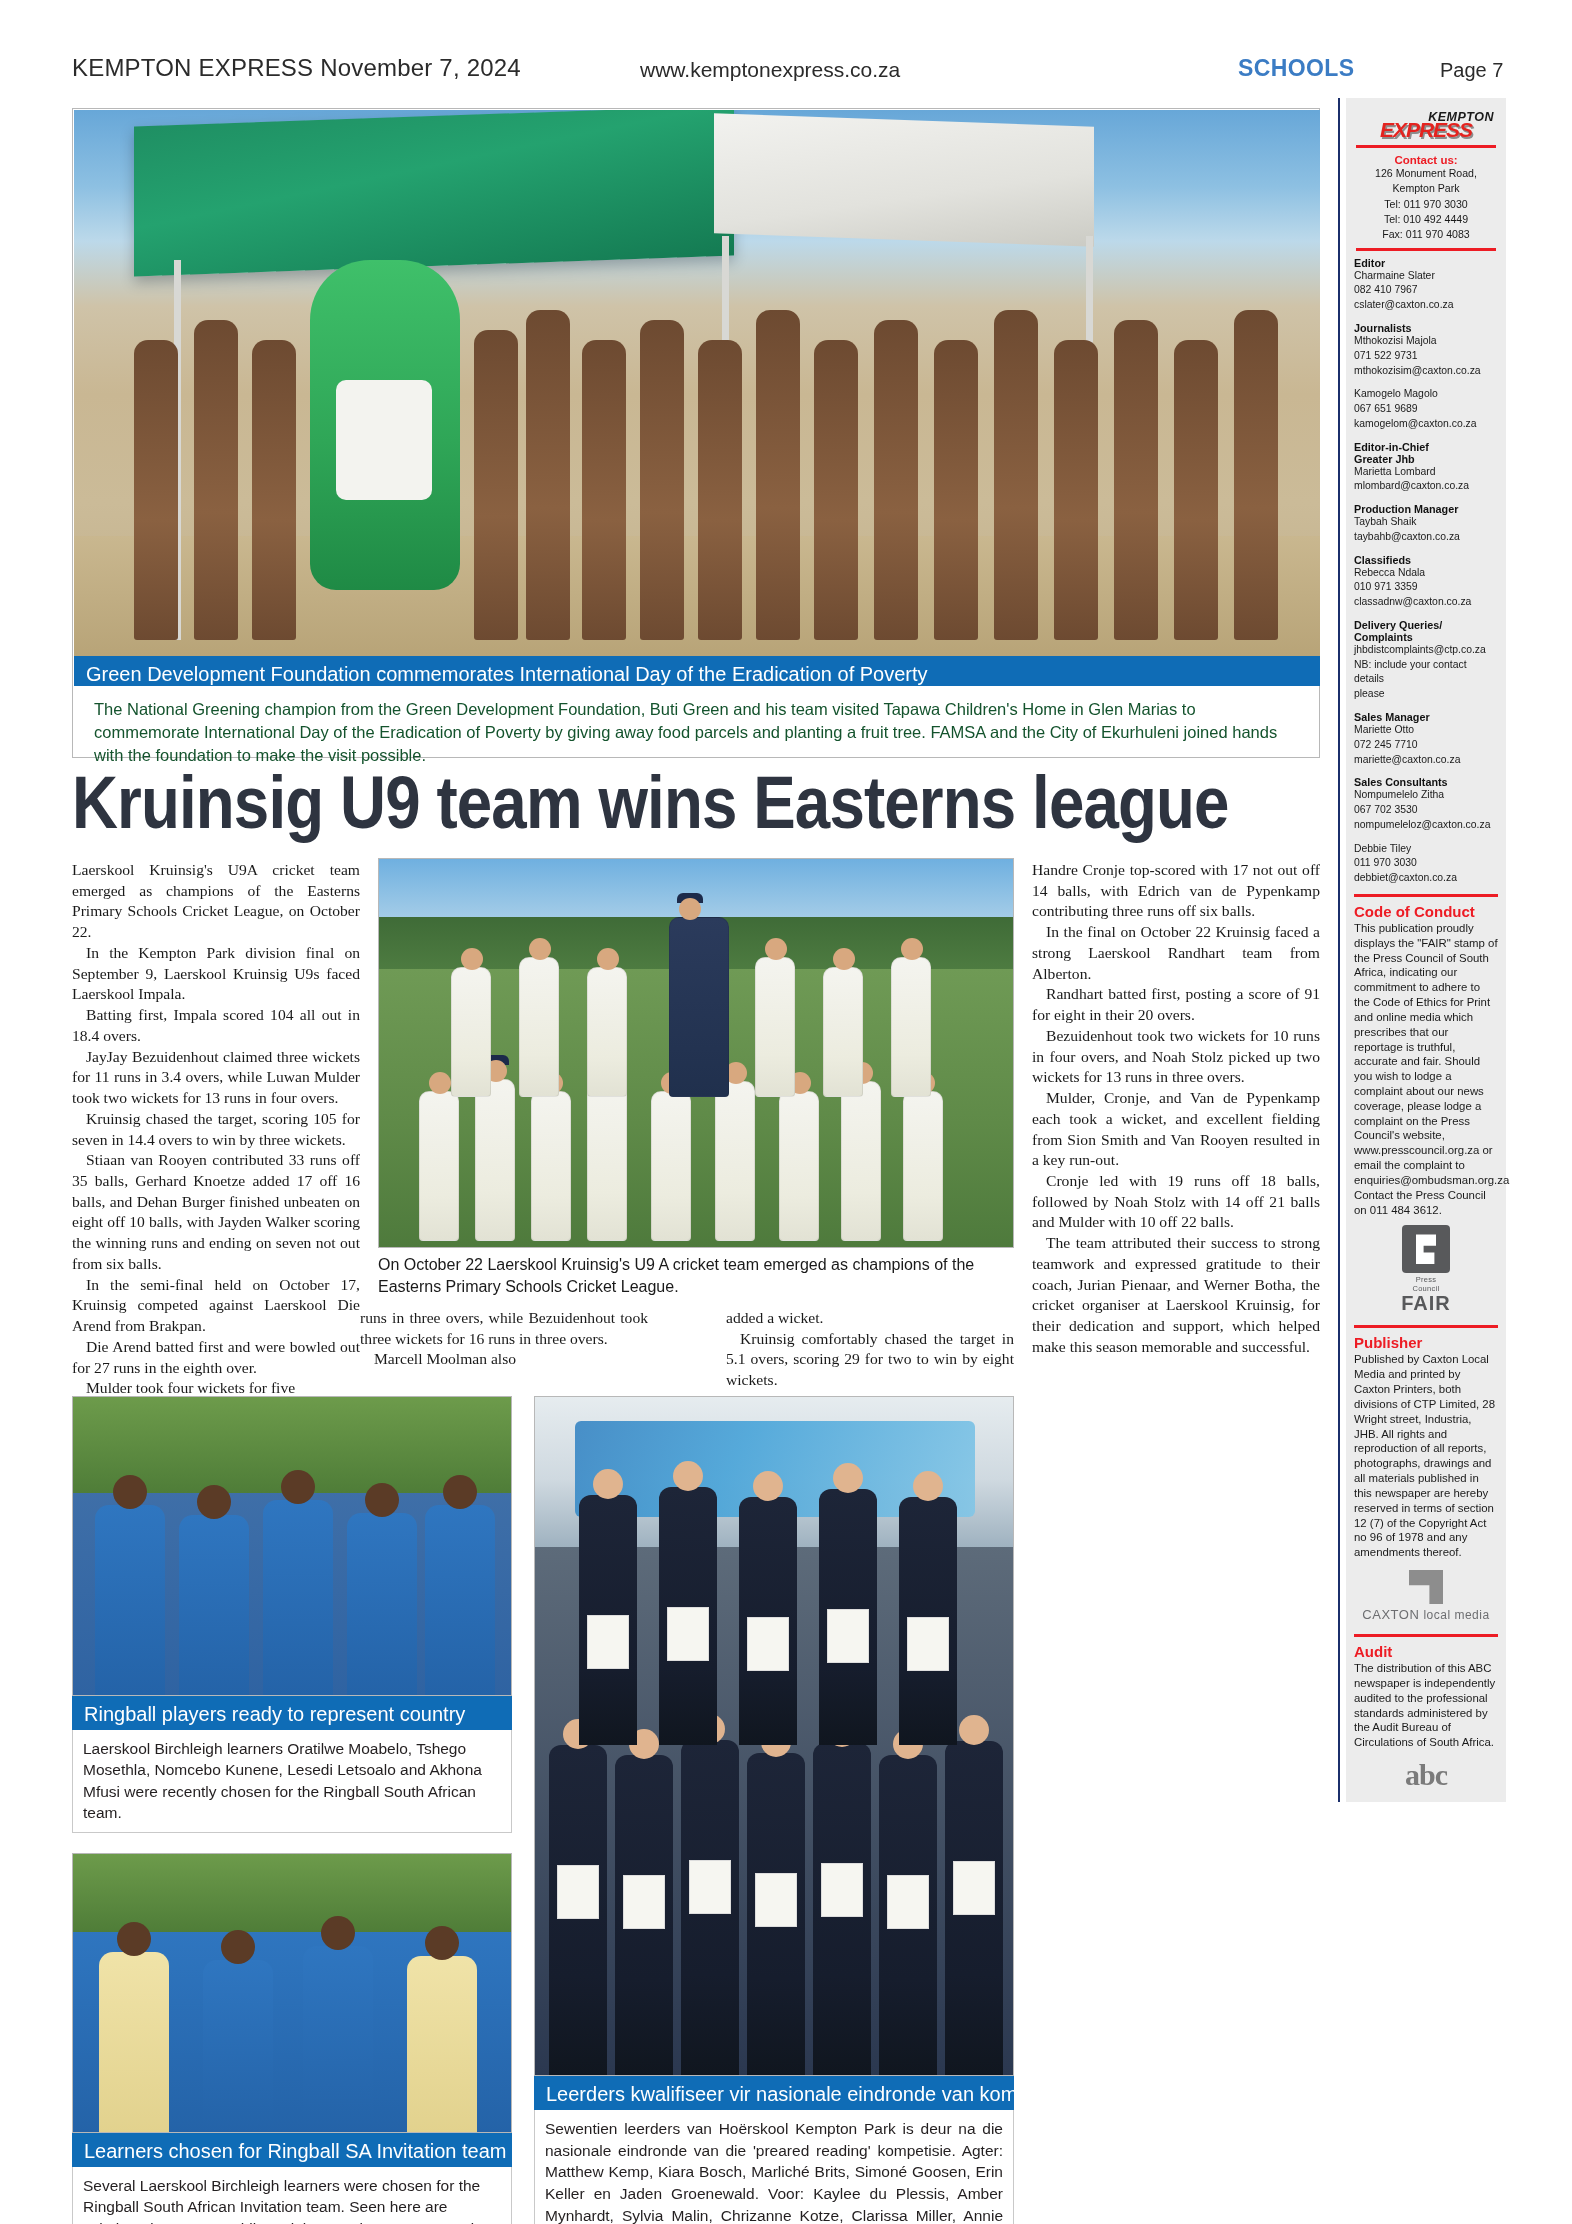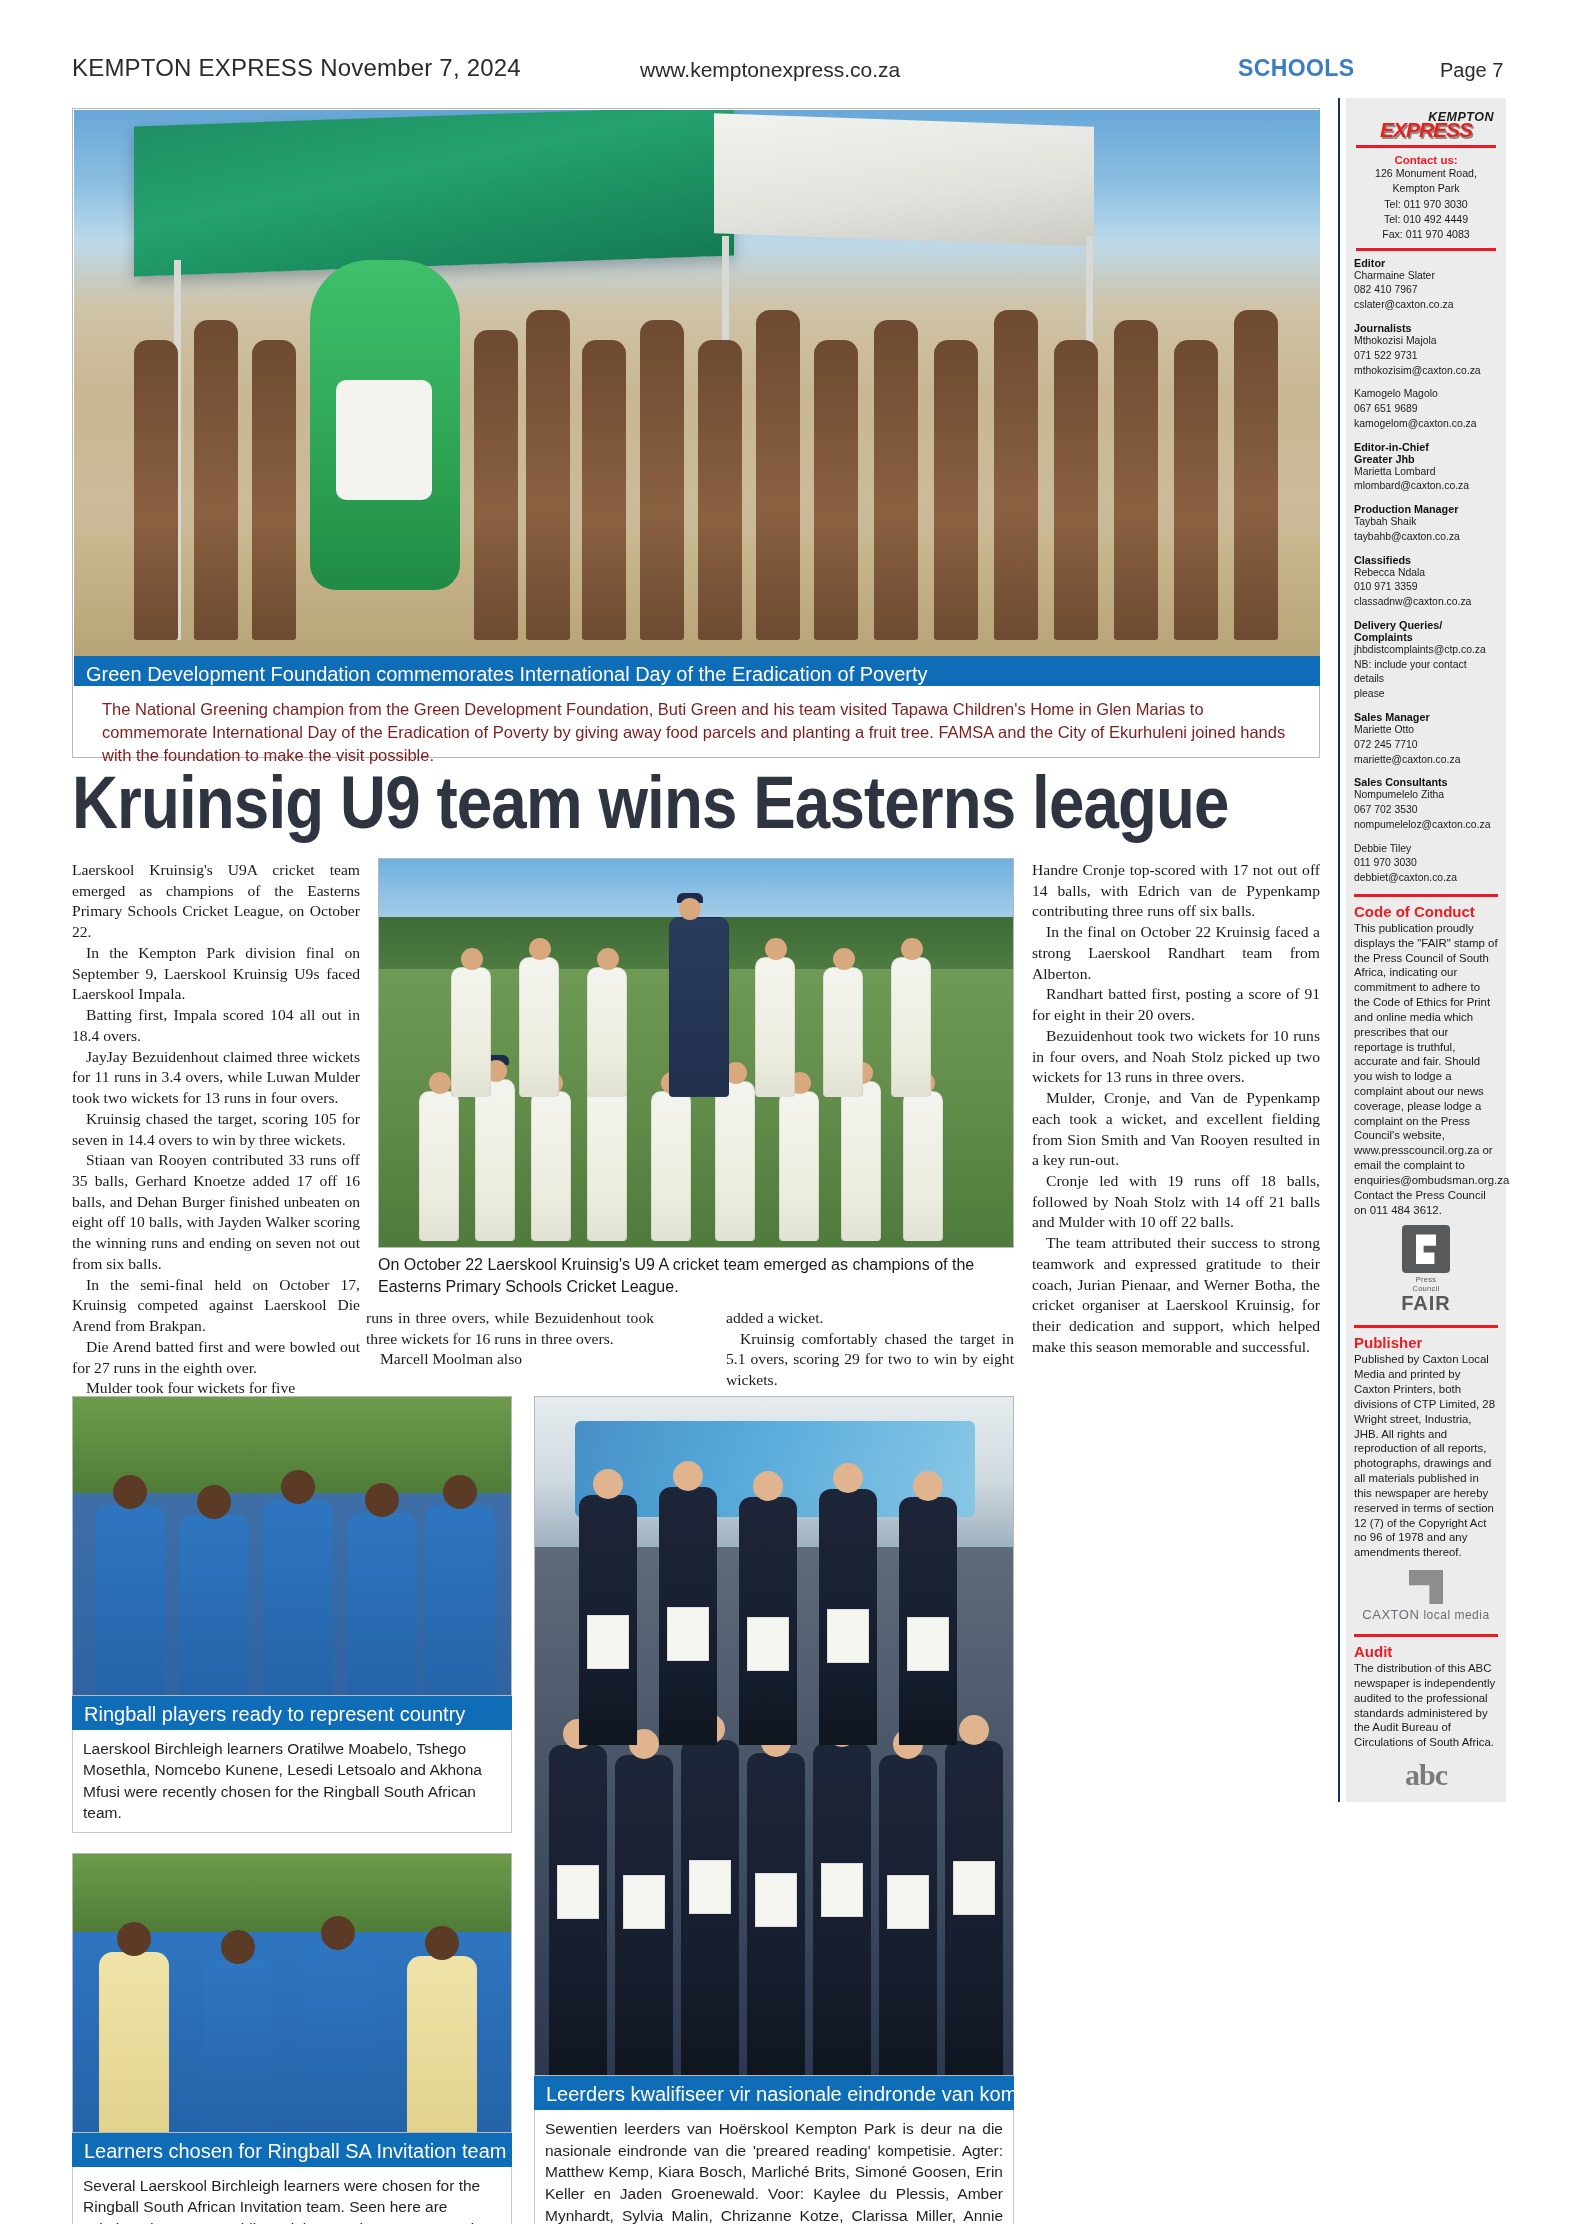--- a/index.html
+++ b/index.html
@@ -86,21 +86,21 @@
     background: #0f6cb6; color: #fff;
     font-size: 20px; line-height: 1.25;
     padding: 6px 12px 8px 12px;
     white-space: nowrap; overflow: hidden;
   }
   .hero-capbar {
     position: absolute; left: 1px; top: 547px; width: 1246px; height: 30px;
   }
   .hero-captext {
     position: absolute; left: 1px; top: 581px; width: 1246px;
-    padding: 8px 28px; font-size: 16.5px; line-height: 1.38; color: #7f1d1d;
+    padding: 8px 20px; font-size: 16.5px; line-height: 1.38; color: #14532d;
   }
 
   
   .headline {
     position: absolute; left: 0; top: 660px; width: 1248px;
     font-family: "Liberation Sans Narrow","Liberation Sans", sans-serif;
     font-weight: bold;
     font-size: 74px;
     line-height: .95;
     letter-spacing: -1px;
@@ -152,21 +152,21 @@
   .kid .cap {
     position:absolute; left: 7px; top: -25px; width: 26px; height: 10px;
     border-radius: 6px 6px 0 0; background: #1c2a4a;
   }
 
   .story-cap {
     position: absolute; left: 306px; top: 1146px; width: 636px;
     font-size: 16px; line-height: 1.38; color: #1a1a1a;
   }
 
-  .col2 { left: 294px; top: 1200px; width: 288px; }
+  .col2 { left: 288px; top: 1200px; width: 288px; }
   .col2b { left: 654px; top: 1200px; width: 288px; }
 
   
   .bl1 {
     position: absolute; left: 0; top: 1288px; width: 440px; height: 300px;
     border: 1px solid #b8b8b8; overflow: hidden;
     background: linear-gradient(180deg,#9dbd6e 0%,#7ea958 26%,#3f6fa8 30%,#2f63a2 100%);
   }
   .bl1 .foliage {
     position:absolute;left:0;top:0;width:100%;height:96px;

